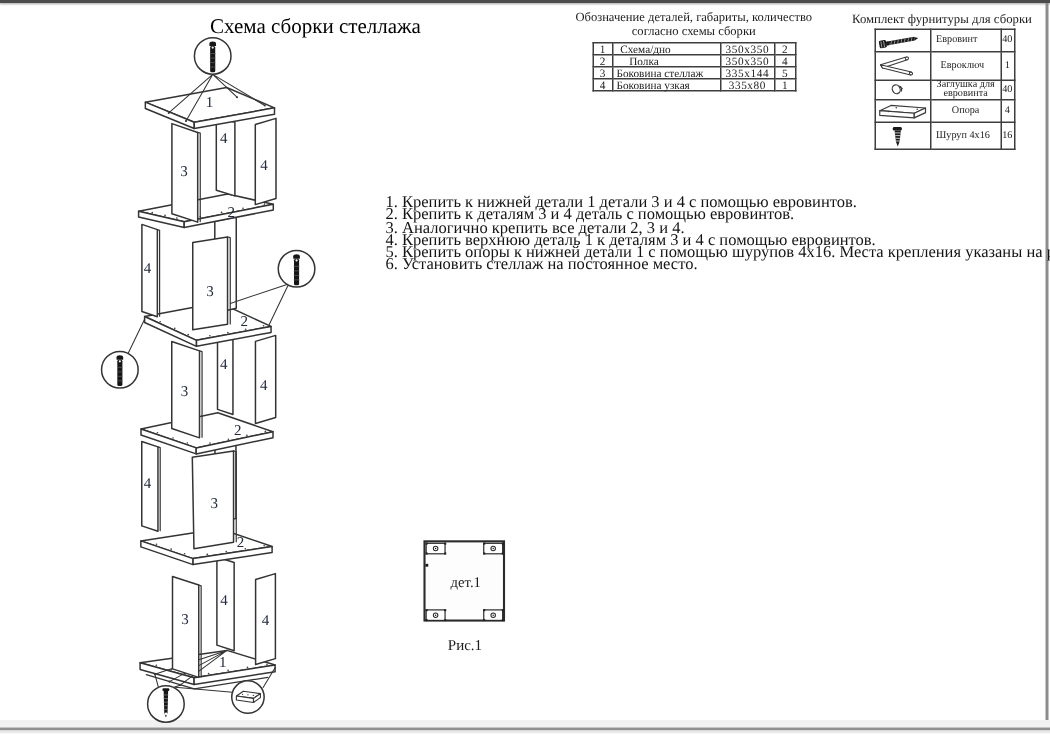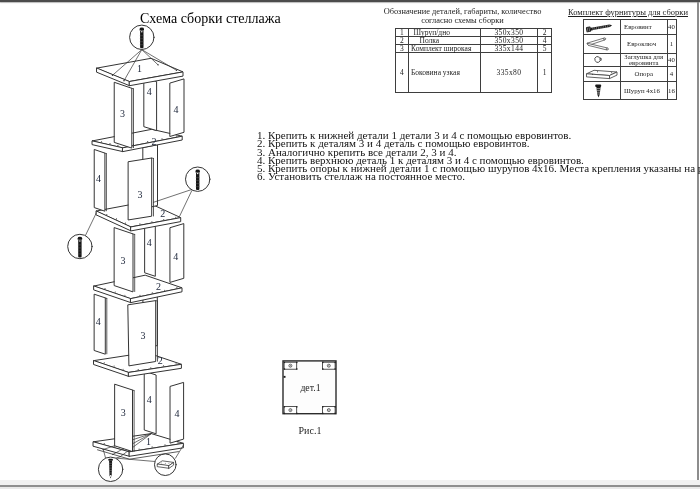--- a/index.html
+++ b/index.html
@@ -19,46 +19,46 @@
 <div class="abs" style="left:0;top:486.5px;width:700px;height:2.5px;background:#e9e9e9;"></div>
 
 <div class="abs" style="left:140px;top:11px;width:285px;text-align:left;font-size:14px;color:#000000;">Схема сборки стеллажа</div>
 
 <div class="abs" style="left:380px;top:6.5px;width:165px;text-align:center;font-size:8.4px;line-height:9px;color:#1d1d1d;">Обозначение деталей, габариты, количество<br>согласно схемы сборки</div>
 
 <table class="abs" style="left:395px;top:27.5px;border-collapse:collapse;table-layout:fixed;font-size:7.5px;line-height:7px;color:#1d1d1d;">
   <tbody>
       <tr style="height:7.1px;">
     <td style="border:0.6px solid #3e3e3e;width:11.5px;text-align:center;padding:0;">1</td>
-    <td style="border:0.6px solid #3e3e3e;width:66px;padding:0 0 0 5px;">Шуруп/дно</td>
+    <td style="border:0.6px solid #3e3e3e;width:66px;padding:0 0 0 5px;">Схема/дно</td>
     <td style="border:0.6px solid #3e3e3e;width:35.5px;text-align:center;padding:0;letter-spacing:.4px;">350х350</td>
     <td style="border:0.6px solid #3e3e3e;width:12.5px;text-align:center;padding:0;">2</td>
   </tr>
   <tr style="height:7.1px;">
     <td style="border:0.6px solid #3e3e3e;text-align:center;padding:0;">2</td>
     <td style="border:0.6px solid #3e3e3e;padding:0 0 0 11px;">Полка</td>
     <td style="border:0.6px solid #3e3e3e;text-align:center;padding:0;letter-spacing:.4px;">350х350</td>
     <td style="border:0.6px solid #3e3e3e;text-align:center;padding:0;">4</td>
   </tr>
   <tr style="height:7.1px;">
     <td style="border:0.6px solid #3e3e3e;text-align:center;padding:0;">3</td>
-    <td style="border:0.6px solid #3e3e3e;padding:0 0 0 2.5px;">Комплект широкая</td>
+    <td style="border:0.6px solid #3e3e3e;padding:0 0 0 2.5px;">Боковина стеллаж</td>
     <td style="border:0.6px solid #3e3e3e;text-align:center;padding:0;letter-spacing:.4px;font-family:Liberation Serif, serif;">335х144</td>
     <td style="border:0.6px solid #3e3e3e;text-align:center;padding:0;">5</td>
   </tr>
   <tr style="height:7.1px;">
     <td style="border:0.6px solid #3e3e3e;text-align:center;padding:0;">4</td>
     <td style="border:0.6px solid #3e3e3e;padding:0 0 0 2.5px;">Боковина узкая</td>
-    <td style="border:0.6px solid #3e3e3e;text-align:center;padding:16px;letter-spacing:.4px;">335х80</td>
+    <td style="border:0.6px solid #3e3e3e;text-align:center;padding:0;letter-spacing:.4px;">335х80</td>
     <td style="border:0.6px solid #3e3e3e;text-align:center;padding:0;">1</td>
   </tr>
 </tbody>
   </table>
 
-<div class="abs" style="left:556px;top:7px;width:144px;text-align:center;font-size:8.5px;color:#1d1d1d;text-decoration:underline;">Комплект фурнитуры для сборки</div>
+<div class="abs" style="left:556px;top:7px;width:144px;text-align:center;font-size:8.5px;color:#1d1d1d;">Комплект фурнитуры для сборки</div>
 
 <table class="abs" style="left:583px;top:18.5px;border-collapse:collapse;table-layout:fixed;font-size:6.8px;color:#1d1d1d;">
   <tbody>
       <tr style="height:14px;">
     <td style="border:0.6px solid #3e3e3e;width:36px;padding:0;">
 
       <svg width="36" height="14" viewBox="0 0 36 14" style="display:block">
         <g transform="rotate(-10 16 7.5)" stroke="none">
           <rect x="2.0" y="4.8" width="4.8" height="5.2" rx="1" fill="#1a1a1a"></rect>
           <rect x="6.6" y="6.1" width="2" height="2.8" fill="#1a1a1a"></rect>

